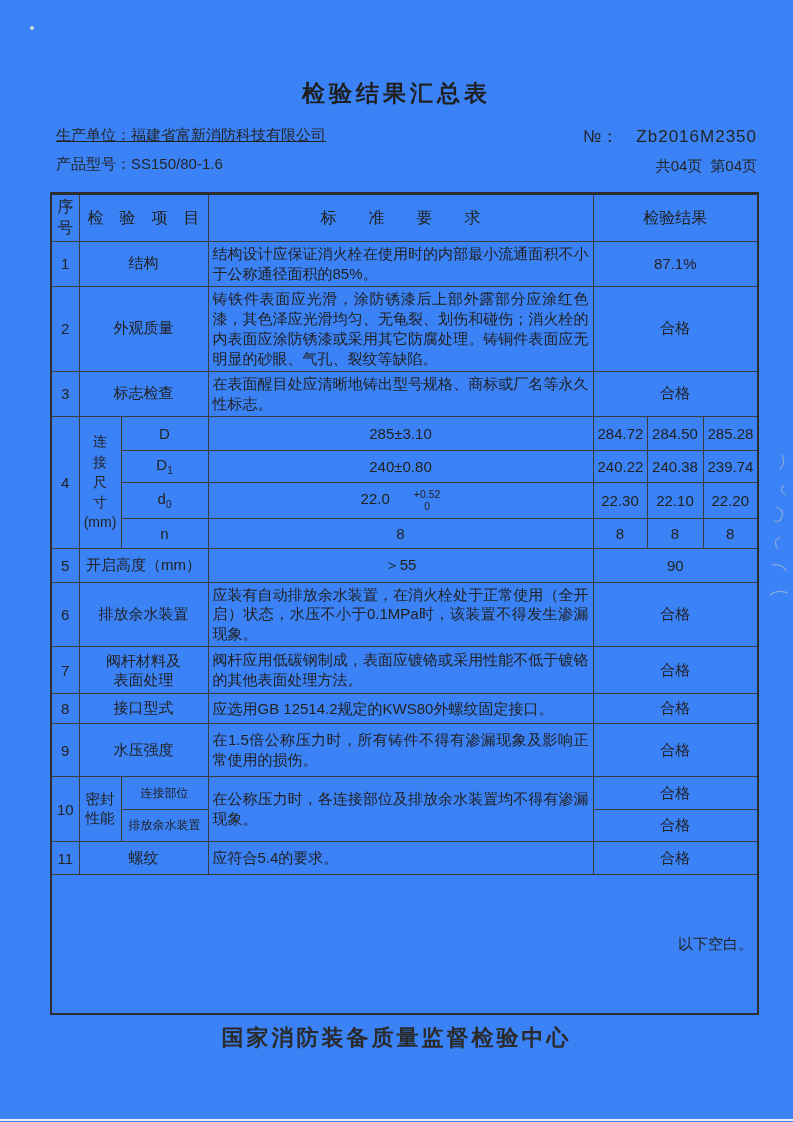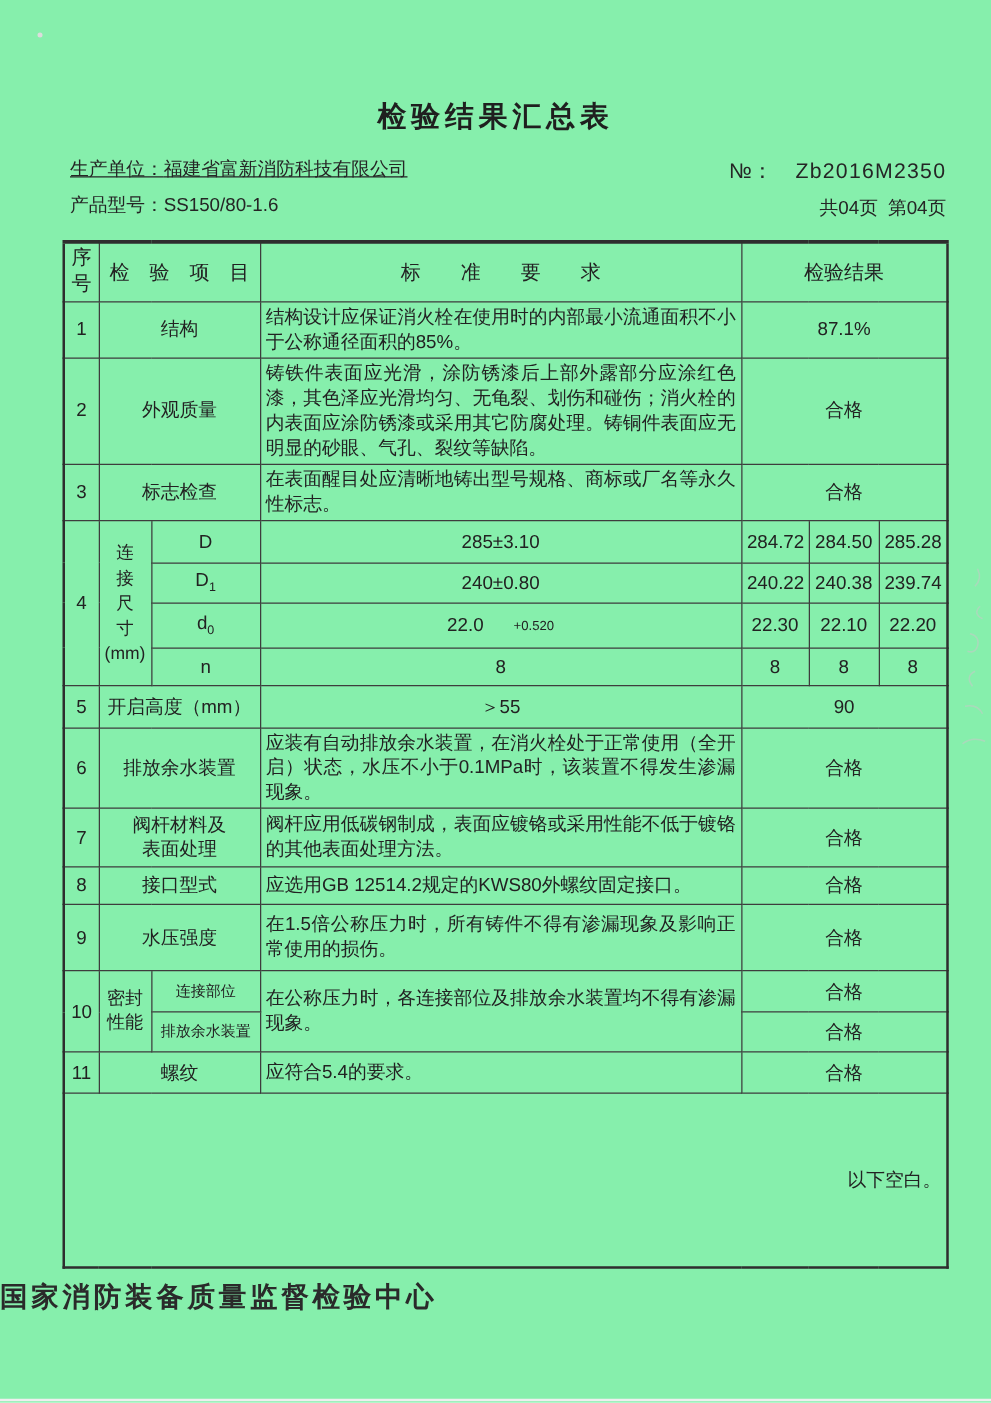--- a/index.html
+++ b/index.html
@@ -1,21 +1,21 @@
 <!DOCTYPE html>
 <html><head>
 <meta charset="utf-8">
 <style>
   html,body{margin:0;padding:0;}
   body{
     width:793px;height:1122px;background:#ffffff;position:relative;
     font-family:"Liberation Sans","DejaVu Sans",sans-serif;
     color:#222222;overflow:hidden;
   }
-  .page{position:absolute;inset:0;background:#86efac;}
+  .page{position:absolute;inset:0;background:#3b82f6;}
 
   .title{
     position:absolute;top:78px;left:0;width:100%;text-align:center;
     font-size:23px;font-weight:600;letter-spacing:4px;color:#1f1f1f;
   }
   .info-line{position:absolute;font-size:15px;color:#252525;white-space:nowrap;}
   .i-producer{top:126px;left:56px;text-decoration:underline;}
   .i-model{top:155px;left:56px;}
   .i-no{top:125px;right:36px;font-size:17px;}
   .i-no .no-val{margin-left:18px;letter-spacing:1px;}
@@ -35,33 +35,33 @@
   }
   .c{text-align:center;}
   .std{text-align:justify;padding:3px 8px;line-height:1.33;}
   .hdr{font-size:16px;}
   .pre{white-space:pre-line;line-height:1.3;}
   .grp{font-size:14px;line-height:1.45;padding:2px 1px;}
   .seal-grp{font-size:14.5px;line-height:1.35;padding:2px 1px;}
   .subitem{font-size:12px;padding:2px 1px;}
   sub{font-size:10px;}
   .tol{
-    display:inline-flex;flex-direction:row;vertical-align:middle;
+    display:inline-flex;flex-direction:column;vertical-align:middle;
     font-size:10.5px;line-height:1.15;margin-left:24px;text-align:center;justify-content:flex-end;
   }
   .blank-cell{vertical-align:top;text-align:right;padding:26px 0 0 20px;}
 
   tr.rh48{height:48px;} tr.rh44{height:44px;} tr.rh79{height:79px;}
   tr.rh43{height:43px;} tr.rh34{height:34px;} tr.rh32{height:32px;}
   tr.rh36{height:36px;} tr.rh30{height:30px;} tr.rh64{height:64px;}
   tr.rh47{height:47px;} tr.rh53{height:53px;} tr.rh33{height:33px;}
   tr.rh139{height:139px;}
 
   .footer{
-    position:absolute;top:1023px;left:0;width:100%;text-align:left;
+    position:absolute;top:1023px;left:0;width:100%;text-align:center;
     font-size:22px;font-weight:600;letter-spacing:3px;color:#2a2a2a;
   }
 
   .artifact-scribble{position:absolute;right:1px;top:445px;opacity:0.55;}
   .artifact-speck{position:absolute;left:30px;top:26px;width:4px;height:4px;background:#dcdcdc;border-radius:50%;}
   .artifact-bottom{position:absolute;left:0;bottom:1px;width:100%;height:2px;background:#efefef;}
 </style>
 </head>
 <body>
 

